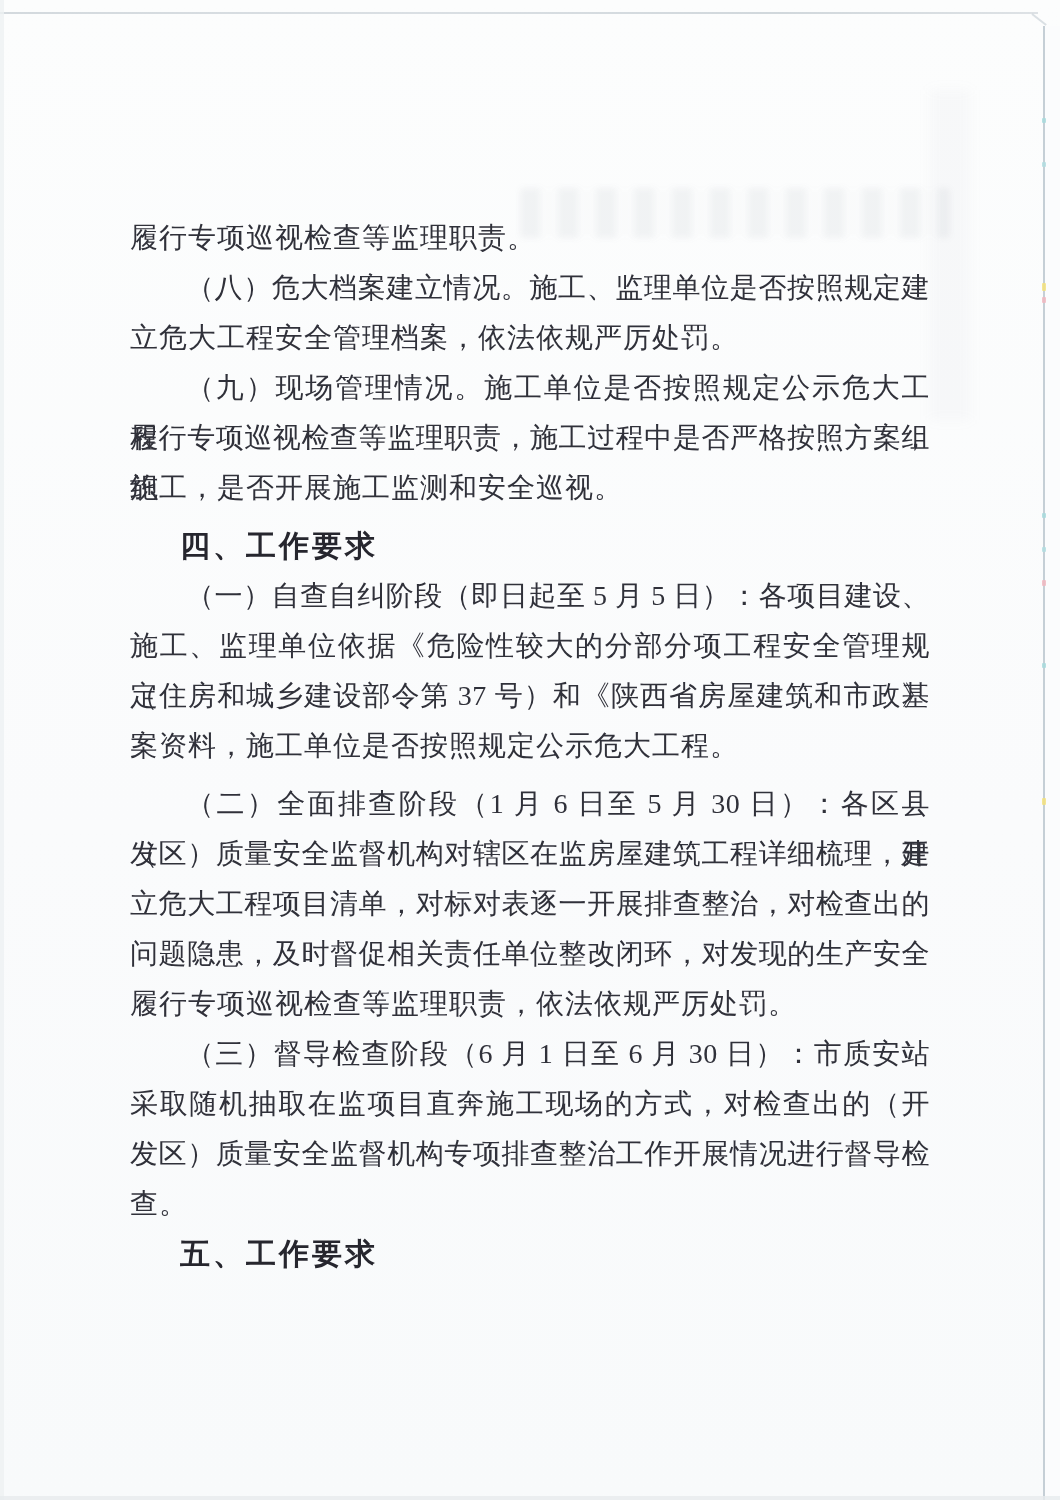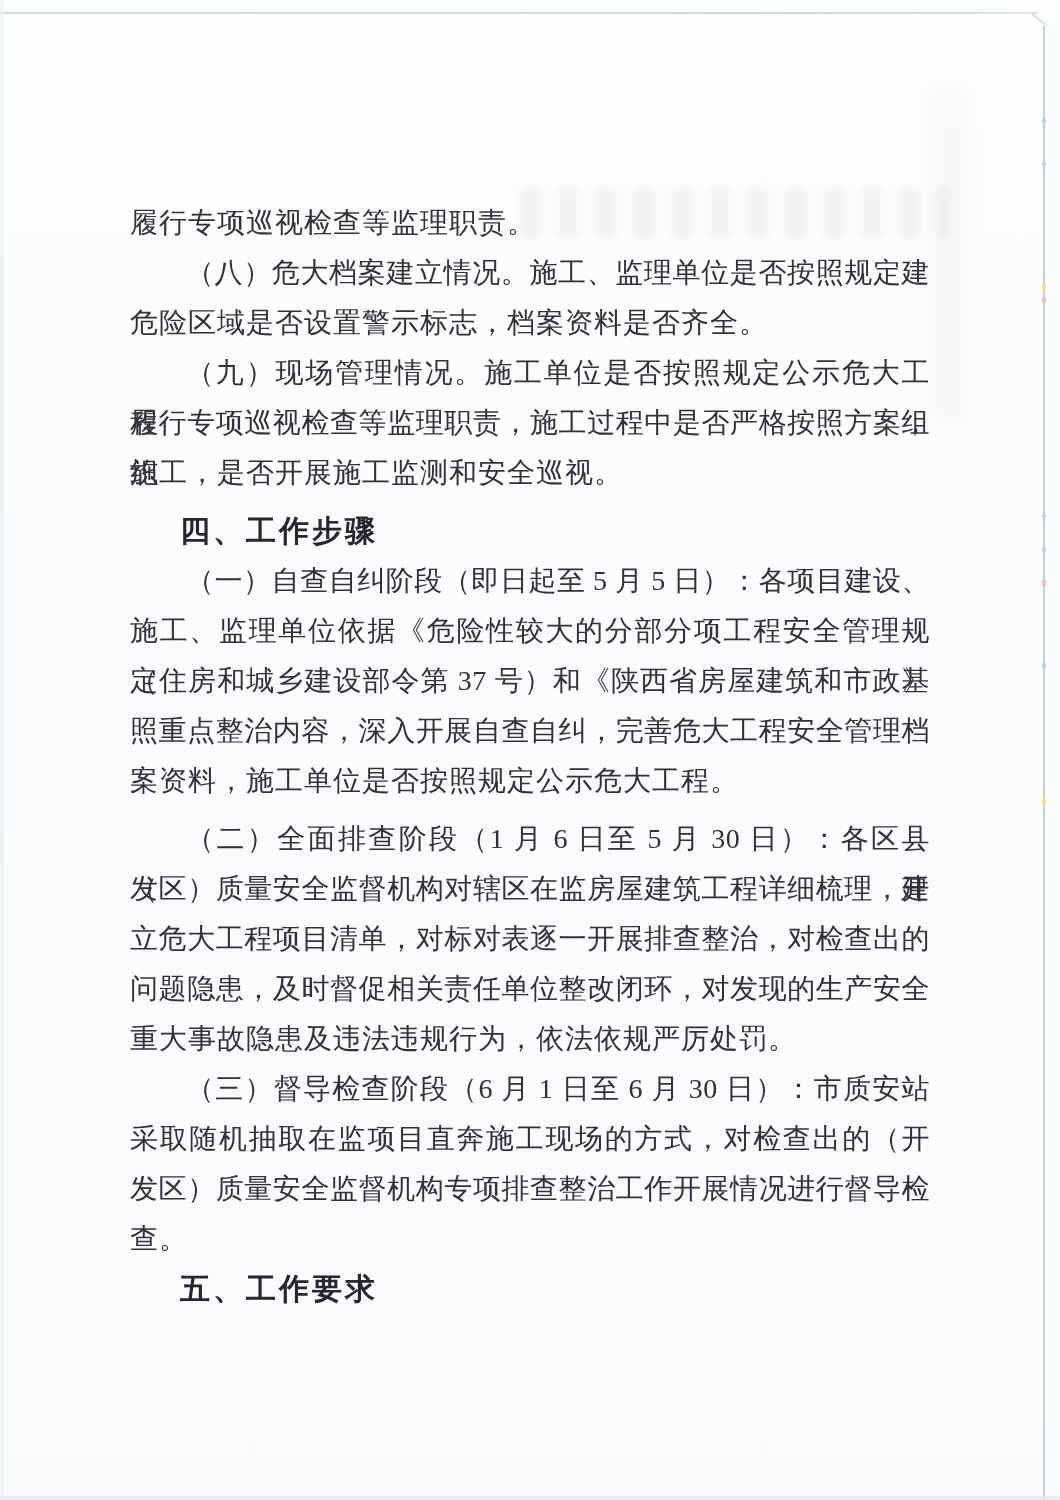--- a/index.html
+++ b/index.html
@@ -44,21 +44,21 @@
     position:absolute;left:520px;top:188px;width:430px;height:50px;
     background:repeating-linear-gradient(90deg,
       rgba(125,135,148,0.14) 0 20px, rgba(125,135,148,0.02) 20px 38px);
     filter:blur(3px);opacity:.6;border-radius:4px;
   }
   .ghost2{
     position:absolute;left:930px;top:90px;width:40px;height:330px;
     background:rgba(150,160,170,0.05);filter:blur(6px);
   }
   
-  .doc{position:absolute;left:130px;top:198px;width:800px;}
+  .doc{position:absolute;left:130px;top:213px;width:800px;}
   .line{
     height:50px;line-height:50px;font-size:28px;letter-spacing:1px;
     color:#30313a;white-space:nowrap;
   }
   .line.justify{
     white-space:normal;
     text-align:justify;text-align-last:justify;
     -moz-text-align-last:justify;
     text-justify:inter-character;
     letter-spacing:0.5px;
@@ -93,33 +93,32 @@
     <div class="tick" style="top: 513px; height: 5px; background: rgb(168, 218, 221);"></div>
     <div class="tick" style="top: 547px; height: 5px; background: rgb(178, 221, 224);"></div>
     <div class="tick" style="top: 580px; height: 6px; background: rgb(240, 185, 193);"></div>
     <div class="tick" style="top: 663px; height: 5px; background: rgb(168, 218, 221);"></div>
     <div class="tick" style="top: 798px; height: 7px; background: rgb(243, 226, 127);"></div>
   </div>
 
 <div class="doc" id="doc">
     <div class="line">履行专项巡视检查等监理职责。</div>
     <div class="line indent justify">（八）危大档案建立情况。施工、监理单位是否按照规定建</div>
-    <div class="line">危险区域是否设置警示标志，档案资料是否齐全。</div>
+    <div class="line">立危大工程安全管理档案，依法依规严厉处罚。</div>
     <div class="line indent justify">（九）现场管理情况。施工单位是否按照规定公示危大工程，</div>
     <div class="line justify">履行专项巡视检查等监理职责，施工过程中是否严格按照方案组织</div>
     <div class="line">施工，是否开展施工监测和安全巡视。</div>
-    <div class="line heading gap">四、工作步骤</div>
+    <div class="line heading gap">四、工作要求</div>
     <div class="line indent justify">（一）自查自纠阶段（即日起至 5 月 5 日）：各项目建设、</div>
     <div class="line justify">施工、监理单位依据《危险性较大的分部分项工程安全管理规定》</div>
     <div class="line justify">（住房和城乡建设部令第 37 号）和《陕西省房屋建筑和市政基</div>
-    <div class="line justify">照重点整治内容，深入开展自查自纠，完善危大工程安全管理档</div>
     <div class="line">案资料，施工单位是否按照规定公示危大工程。</div>
     <div class="line indent justify gap">（二）全面排查阶段（1 月 6 日至 5 月 30 日）：各区县（开</div>
     <div class="line justify">发区）质量安全监督机构对辖区在监房屋建筑工程详细梳理，建</div>
     <div class="line justify">立危大工程项目清单，对标对表逐一开展排查整治，对检查出的</div>
     <div class="line justify">问题隐患，及时督促相关责任单位整改闭环，对发现的生产安全</div>
-    <div class="line">重大事故隐患及违法违规行为，依法依规严厉处罚。</div>
+    <div class="line">履行专项巡视检查等监理职责，依法依规严厉处罚。</div>
     <div class="line indent justify">（三）督导检查阶段（6 月 1 日至 6 月 30 日）：市质安站</div>
     <div class="line justify">采取随机抽取在监项目直奔施工现场的方式，对检查出的（开</div>
     <div class="line justify">发区）质量安全监督机构专项排查整治工作开展情况进行督导检</div>
     <div class="line">查。</div>
     <div class="line heading">五、工作要求</div>
   </div>
 
 </body></html>

